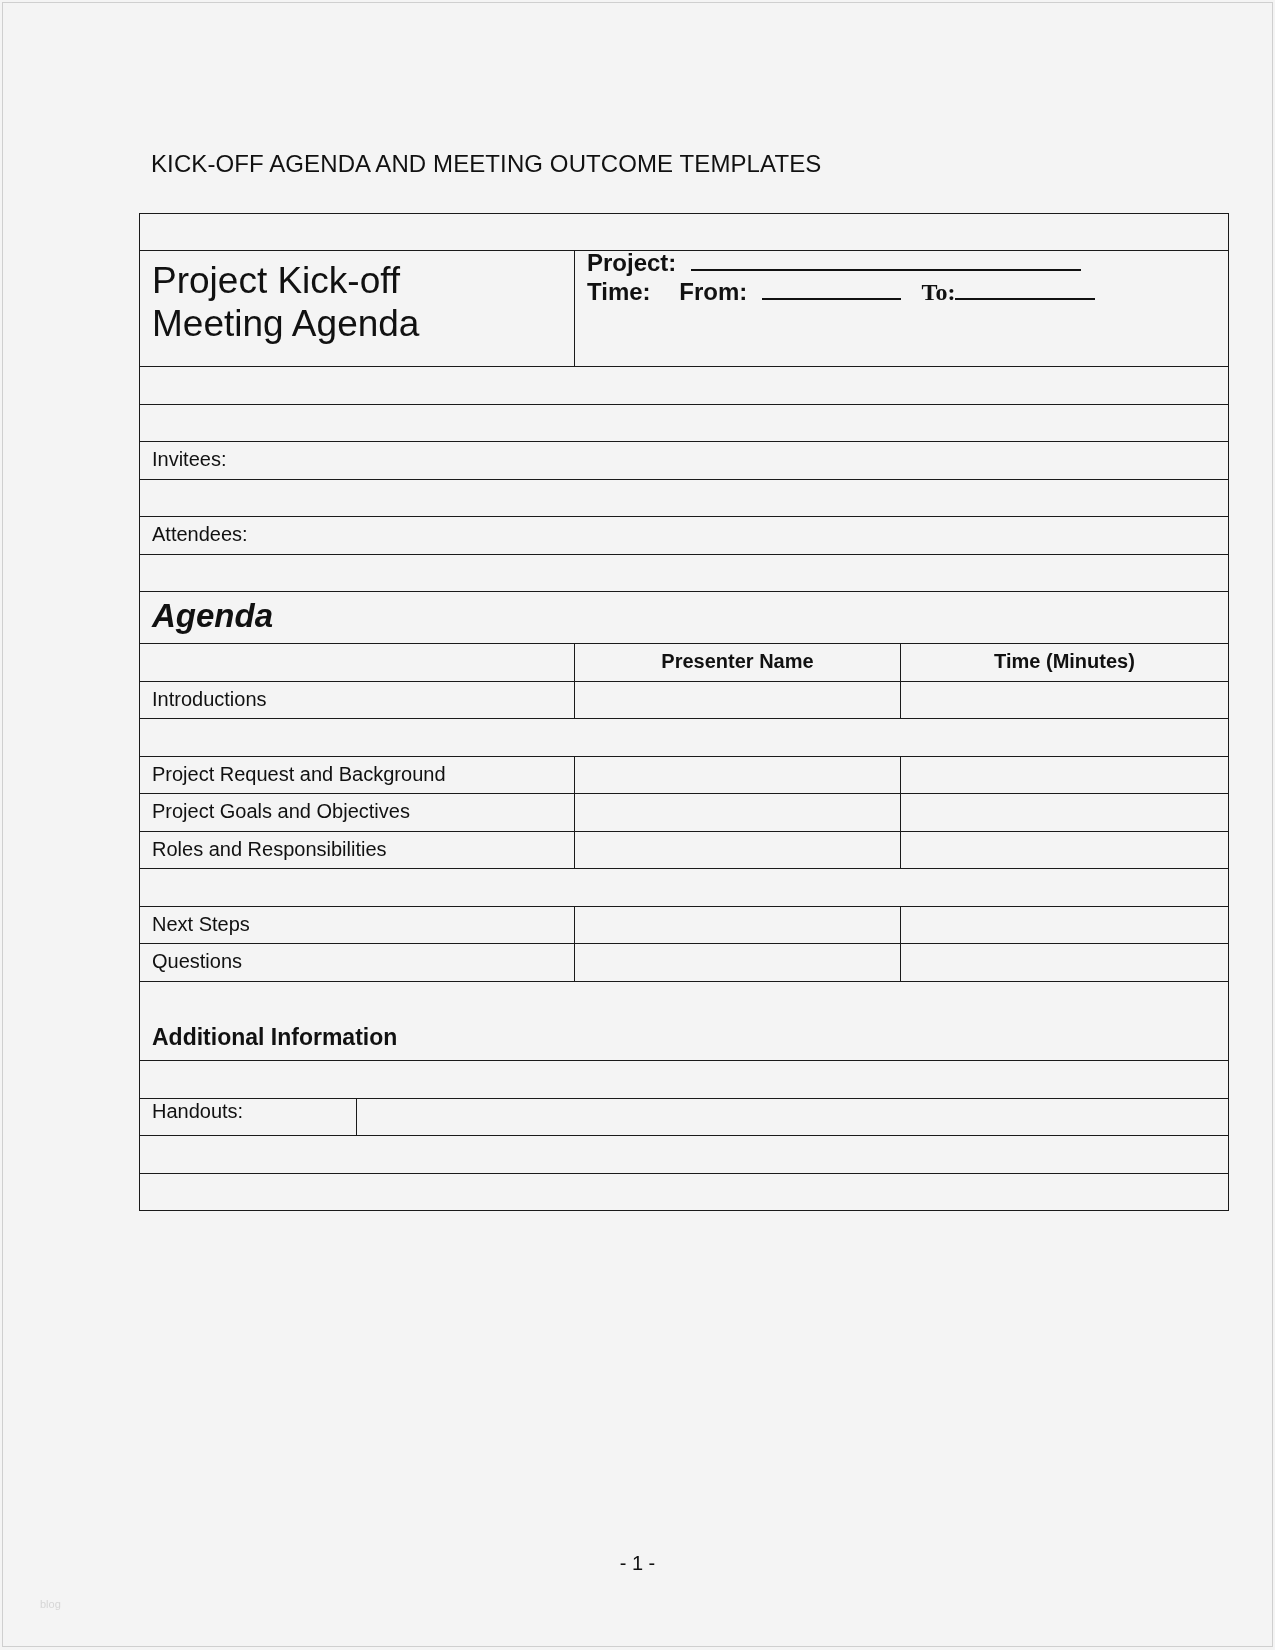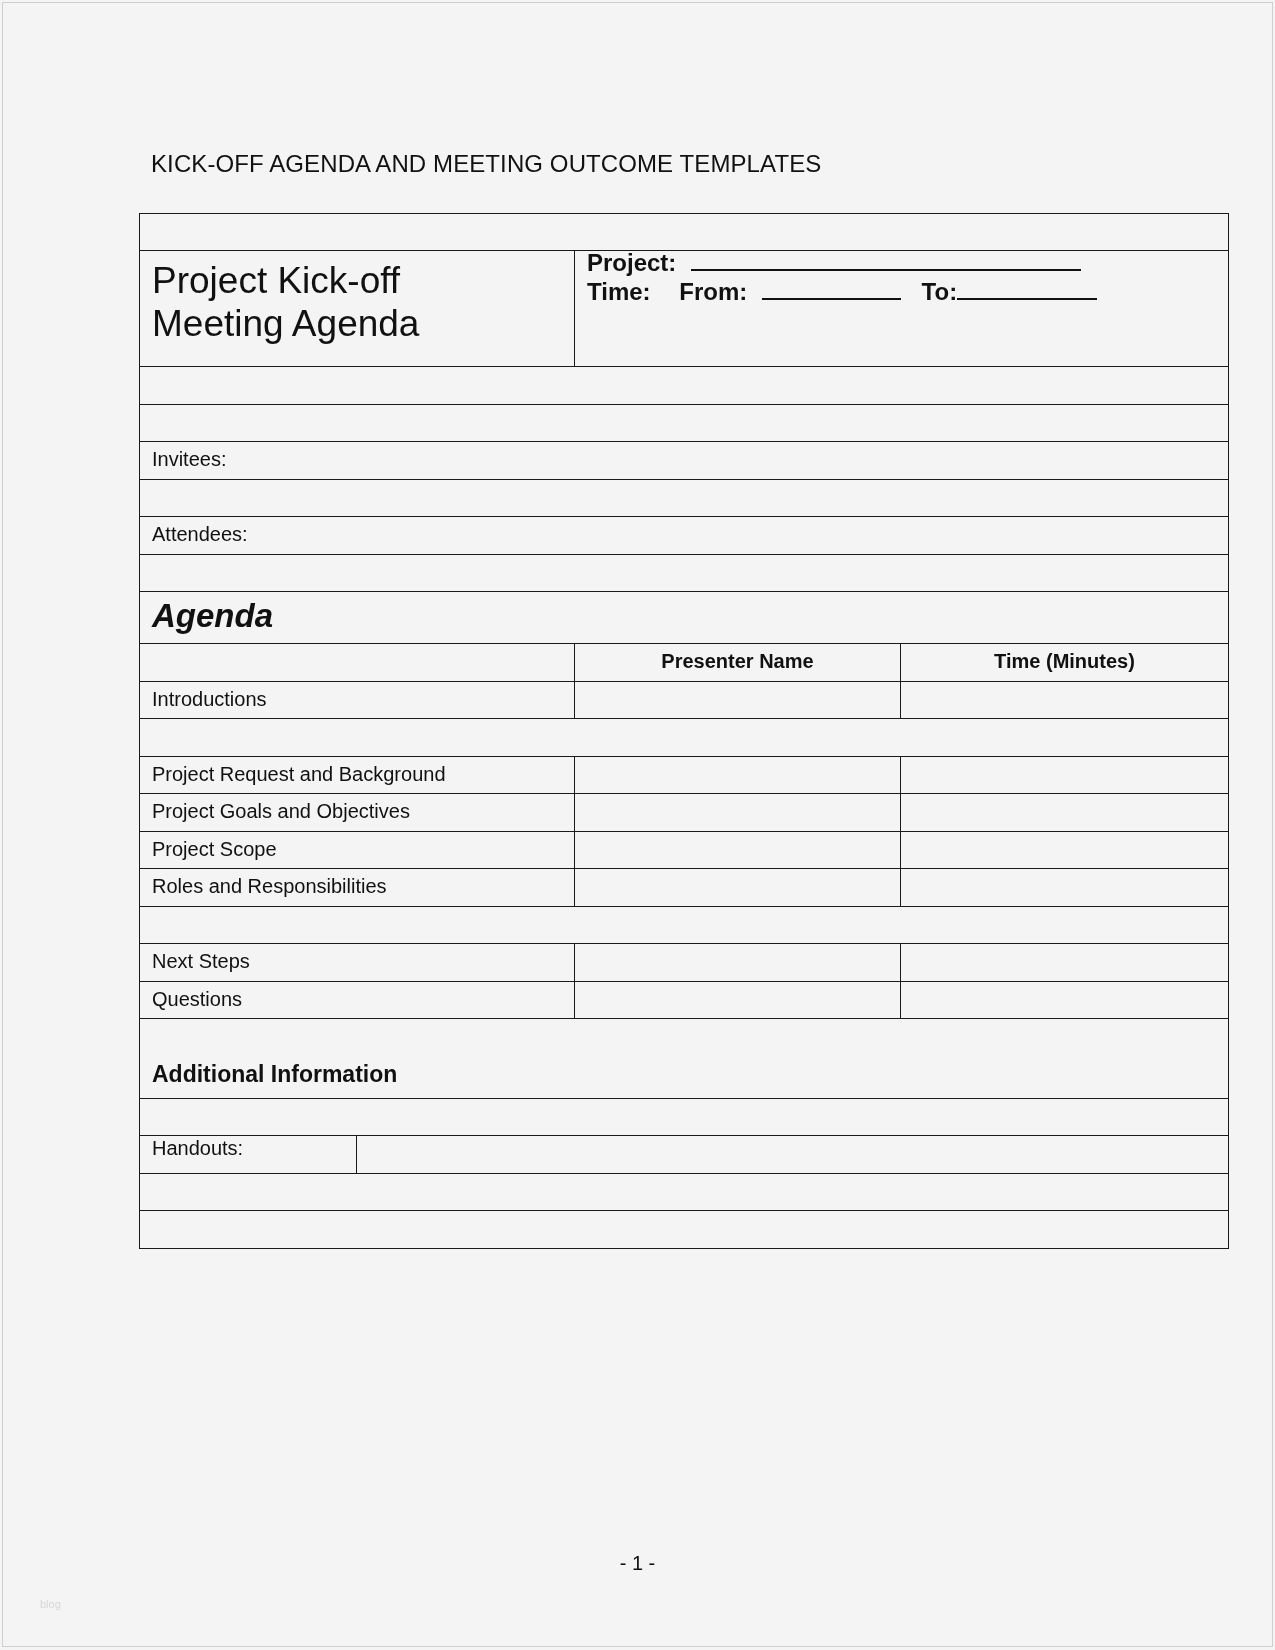--- a/index.html
+++ b/index.html
@@ -43,21 +43,21 @@
     <div class="vdiv" style="left:434px;"></div>
     <div class="hdr-fields">
       <div>
         <span>Project:</span>
         <span class="blank" style="width:390px;margin-left:8px;"></span>
       </div>
       <div>
         <span>Time:</span>
         <span style="margin-left:22px;">From:</span>
         <span class="blank" style="width:139px;margin-left:8px;"></span>
-        <span style="margin-left:14px;">To:</span><span class="blank" style="width:140px;"></span>
+        <span style="margin-left:14px;font-family:Liberation Serif, serif;">To:</span><span class="blank" style="width:140px;"></span>
       </div>
     </div>
   </div>
 
   <div class="row"></div>
   <div class="row"></div>
   <div class="row">
     <span class="label" style="top:6px;">Invitees:</span>
   </div>
   <div class="row"></div>
@@ -94,27 +94,20 @@
     <div class="cell" style="left:762px;width:325px;"></div>
   </div>
   <div class="row">
     <span class="label" style="top:6px;">Project Goals and Objectives</span>
     <div class="vdiv" style="left:434px;"></div>
     <div class="vdiv" style="left:760px;"></div>
     <div class="cell" style="left:436px;width:323px;"></div>
     <div class="cell" style="left:762px;width:325px;"></div>
   </div>
   <div class="row">
-    <span class="label" style="top:6px;">Project Scope</span>
-    <div class="vdiv" style="left:434px;"></div>
-    <div class="vdiv" style="left:760px;"></div>
-    <div class="cell" style="left:436px;width:323px;"></div>
-    <div class="cell" style="left:762px;width:325px;"></div>
-  </div>
-  <div class="row">
     <span class="label" style="top:6px;">Roles and Responsibilities</span>
     <div class="vdiv" style="left:434px;"></div>
     <div class="vdiv" style="left:760px;"></div>
     <div class="cell" style="left:436px;width:323px;"></div>
     <div class="cell" style="left:762px;width:325px;"></div>
   </div>
   <div class="row"></div>
 
   <div class="row">
     <span class="label" style="top:6px;">Next Steps</span>

